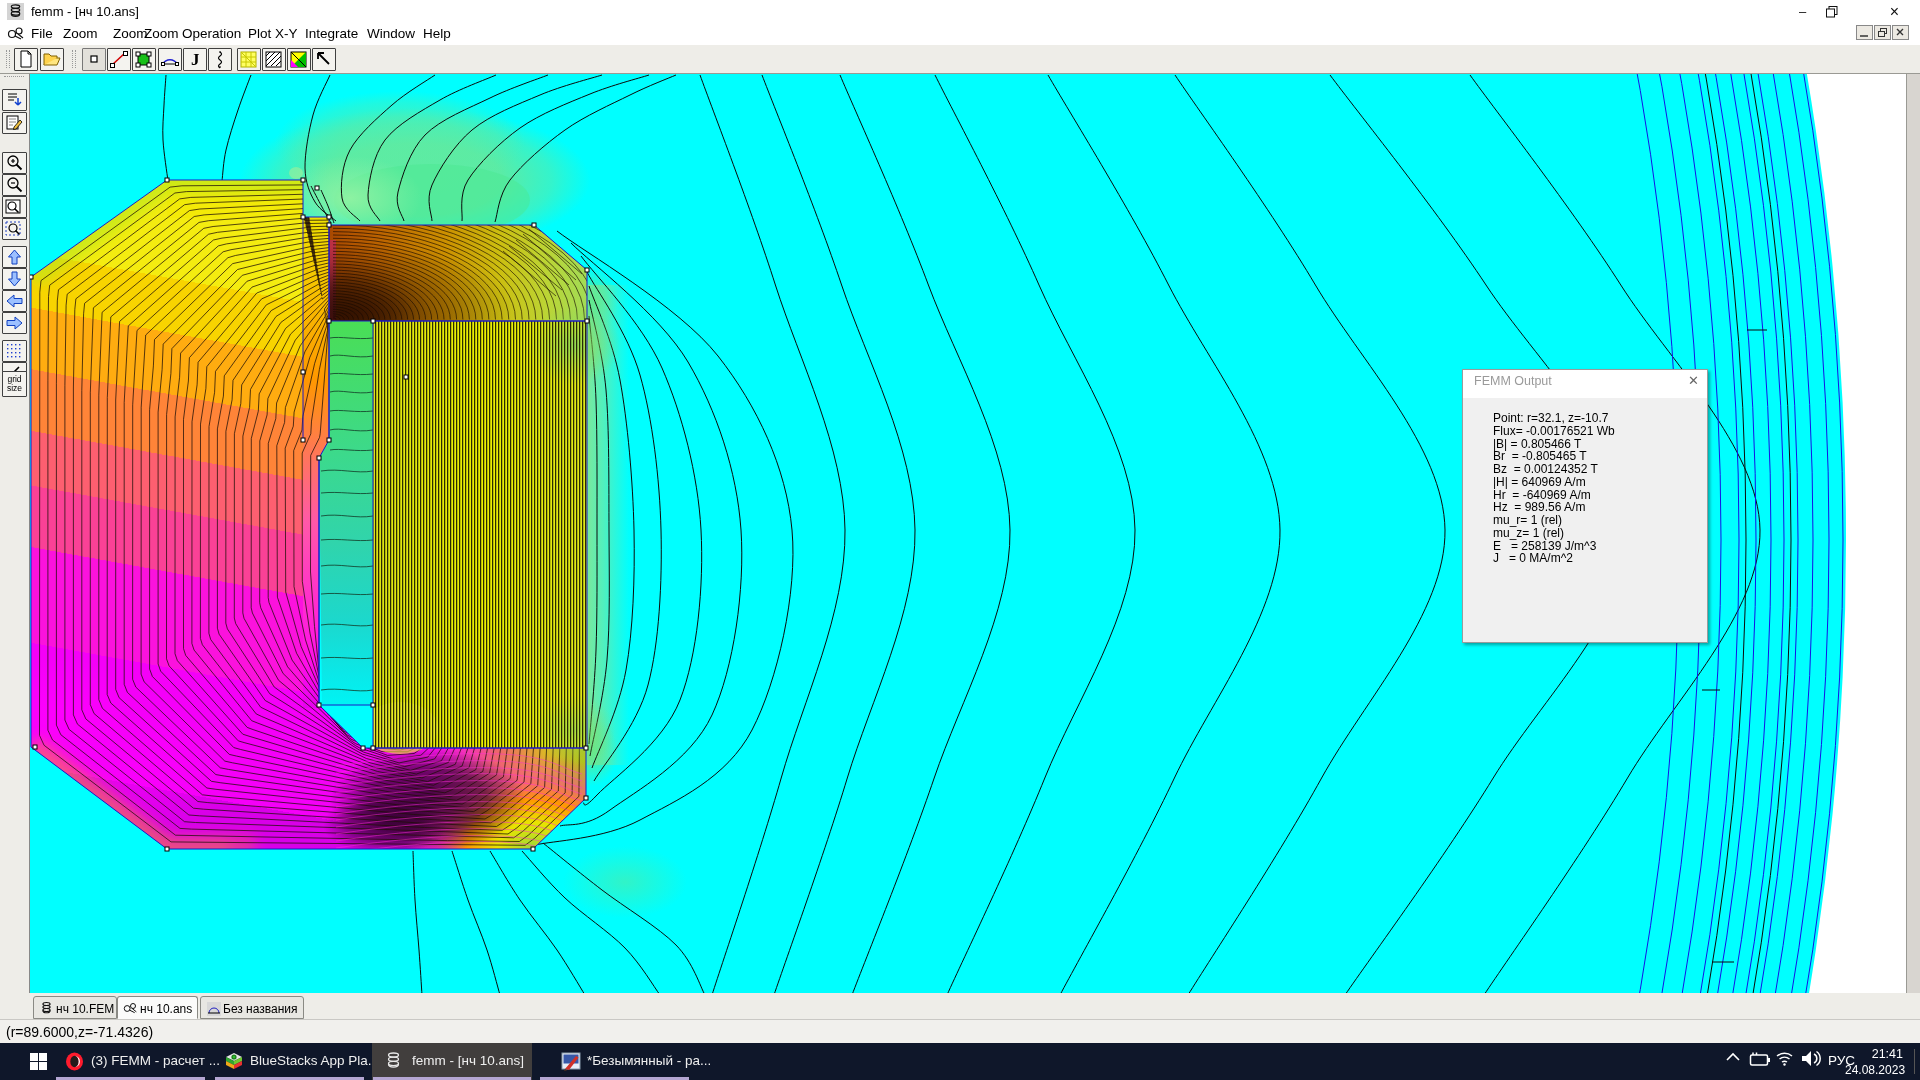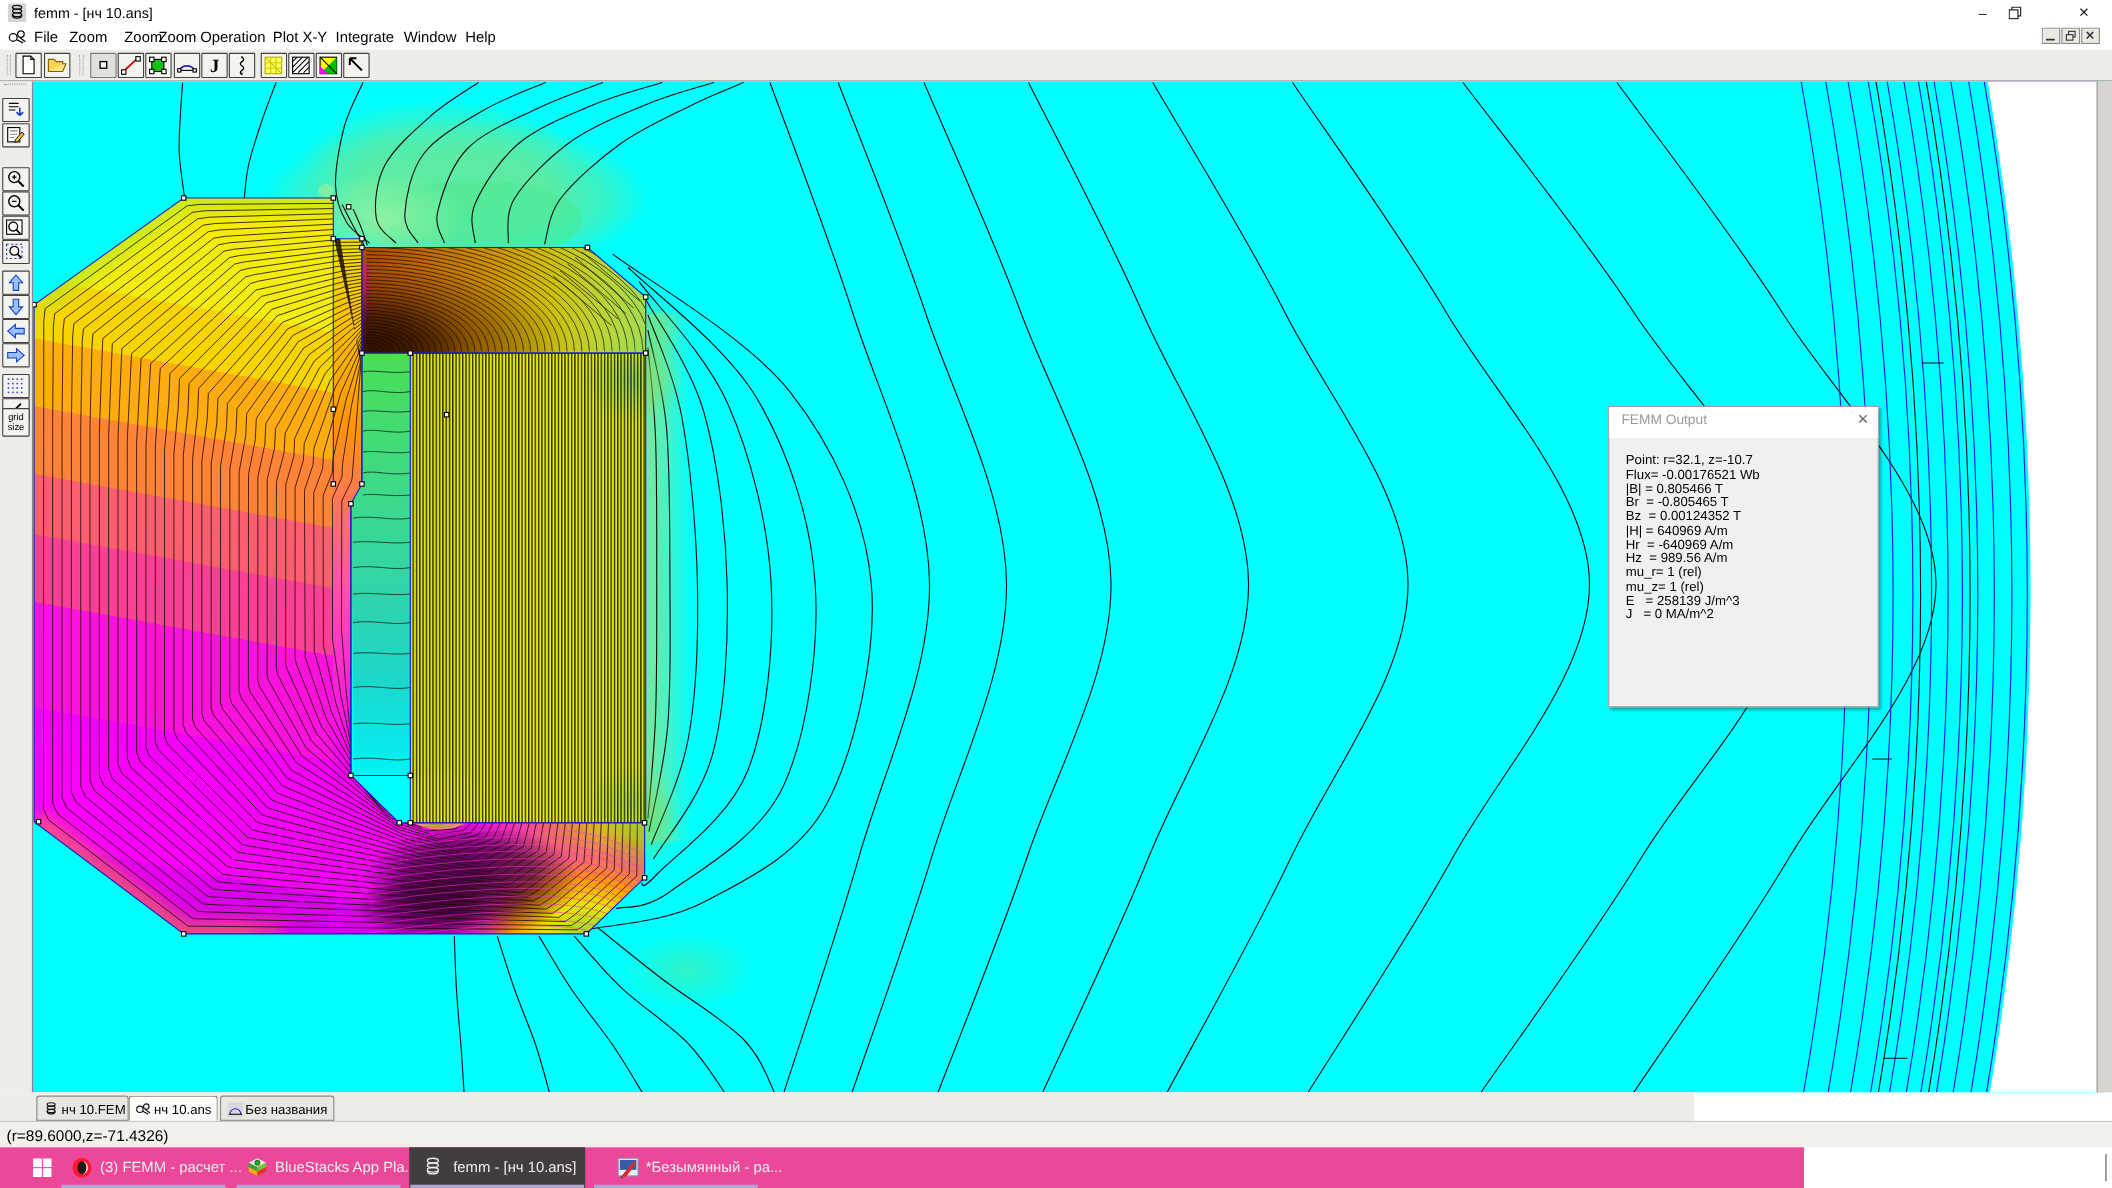--- a/index.html
+++ b/index.html
@@ -19,29 +19,29 @@
 .sb{position:absolute;left:2px;width:25px;height:22px;background:#f4f3ef;border:1px solid #404040;border-radius:1px;font-size:8px;text-align:center;color:#000}
 
 #canvas{left:30px;top:74px;width:1884px;height:919px;background:#00ffff;overflow:hidden}
 
 #rframe{left:1906px;top:74px;width:14px;height:919px;background:#d8d5d0;border-left:1px solid #9a9a94}
 
 #fwin{left:1462px;top:369px;width:246px;height:274px;background:#f0f0f0;border:1px solid #9b9b9b;box-shadow:2px 2px 3px rgba(0,0,0,0.35)}
 #fwin .tbar{height:28px;background:#fff;position:relative}
 #fwin .tbar .t{position:absolute;left:11px;top:4px;font-size:12.5px;color:#9a9a9a}
 #fwin .tbar .x{position:absolute;right:8px;top:3px;font-size:13px;color:#666}
-#fwin .body{padding:14px 0 0 15px;font-size:12px;line-height:12.75px;color:#000;white-space:pre}
-
-#tabs{left:0;top:993px;width:1540px;height:26px;background:#eeede8}
+#fwin .body{padding:14px 0 0 30px;font-size:12px;line-height:12.75px;color:#000;white-space:pre}
+
+#tabs{left:0;top:993px;width:1920px;height:26px;background:#eeede8}
 .tab{position:absolute;top:3px;height:23px;background:#e8e7e2;border:1px solid #8a8a84;border-radius:3px 3px 0 0;font-size:12px;color:#000;padding:5px 3px 0 22px;white-space:nowrap;overflow:hidden}
 .tab.on{background:#fbfbfa;border-bottom-color:#fbfbfa}
 
 #status{left:0;top:1019px;width:1920px;height:24px;background:#f1f0ed;border-top:1px solid #c9c8c4;font-size:14px;color:#000;padding:4px 0 0 6px}
 
-#task{left:0;top:1043px;width:1640px;height:37px;background:#ec4899;color:#e8e8e8}
+#task{left:0;top:1043px;width:1920px;height:37px;background:#0f172a;color:#e8e8e8}
 .tk{position:absolute;top:0;height:37px;font-size:13.5px;color:#eee}
 .tk .lbl{position:absolute;left:36px;top:10px;white-space:nowrap;overflow:hidden}
 .under{position:absolute;top:34px;height:3px;background:#b4a6d2}
 .tray{position:absolute;top:0;height:37px;color:#fff}
 svg{display:block}
 </style></head><body>
 <div id="title" class="abs">
 <svg class="abs" style="left:7px;top:3px" width="17" height="17" viewBox="0 0 17 17">
       <rect x="0" y="0" width="17" height="17" fill="#d4d4d4"></rect>
       <g fill="none" stroke="#111" stroke-width="1.2">

